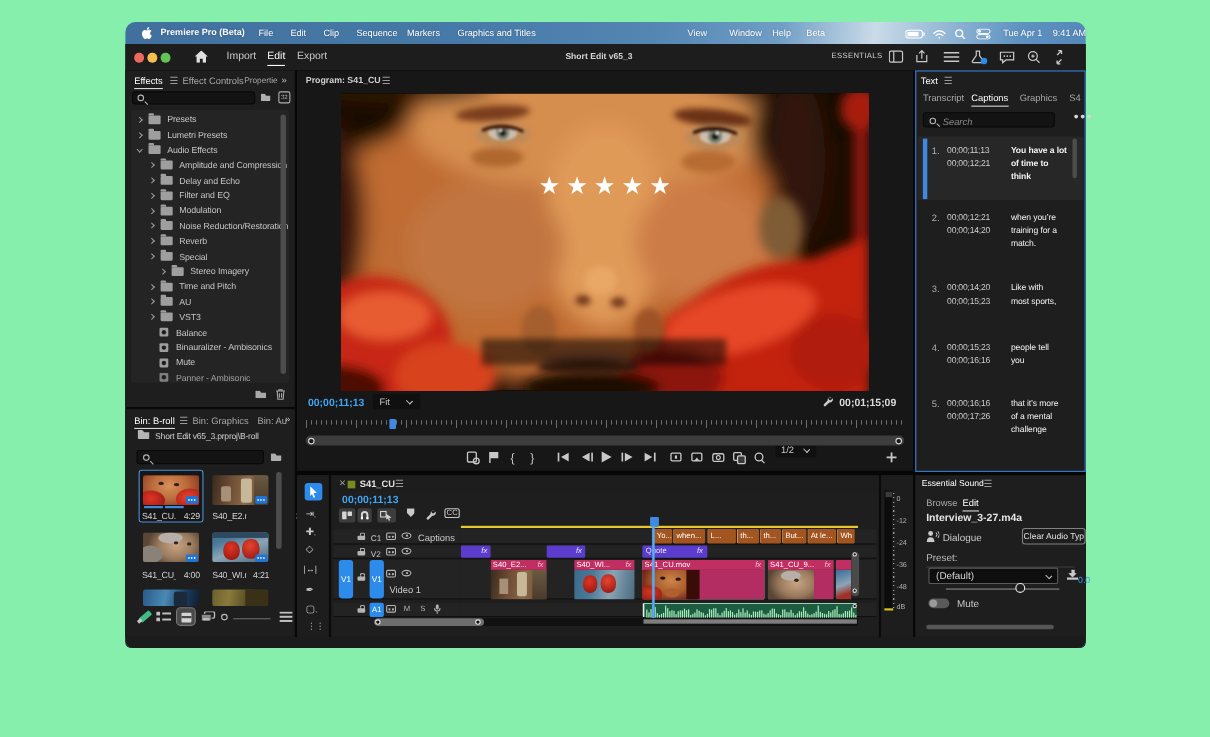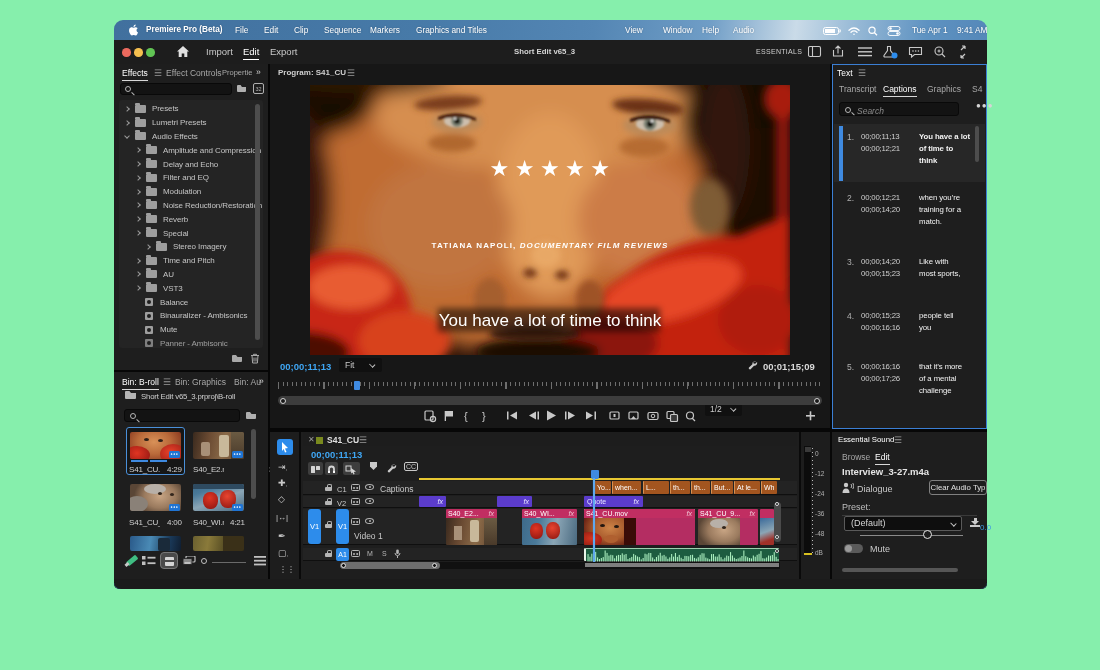--- a/index.html
+++ b/index.html
@@ -95,21 +95,21 @@
     <div class="mi" style="left:32px; font-weight:bold; font-size:8.2px;">Premiere Pro (Beta)</div>
     <div class="mi" style="left:121px;">File</div>
     <div class="mi" style="left:150px;">Edit</div>
     <div class="mi" style="left:180px;">Clip</div>
     <div class="mi" style="left:210px;">Sequence</div>
     <div class="mi" style="left:256px;">Markers</div>
     <div class="mi" style="left:302px;">Graphics and Titles</div>
     <div class="mi" style="left:511px;">View</div>
     <div class="mi" style="left:549px;">Window</div>
     <div class="mi" style="left:588px;">Help</div>
-    <div class="mi" style="left:619px;">Audio</div>
+    <div class="mi" style="left:619px;">Beta</div>
     <svg class="abs" style="left:709px; top:6px;" width="92" height="10" viewBox="0 0 92 10">
       <g fill="none" stroke="#fff" stroke-width="1">
         <rect x="0.5" y="1.5" width="15" height="7" rx="2"></rect>
         <rect x="2" y="3" width="10" height="4" fill="#fff" stroke="none"></rect>
         <path d="M16.5 3.5 q1.5 1 0 3" stroke-width="1.2"></path>
       </g>
       <g stroke="#fff" fill="none" stroke-linecap="round">
         <path d="M26 4.2 q5 -4.4 10 0" stroke-width="1.3"></path>
         <path d="M28 6.2 q3 -2.6 6 0" stroke-width="1.3"></path>
         <circle cx="31" cy="8.3" r="0.8" fill="#fff" stroke="none"></circle>
@@ -385,22 +385,20 @@
               <path d="M128 32 Q147 24 166 33 L166 36 Q147 29 128 35 Z" fill="#4c230d"></path>
               <ellipse cx="340" cy="39" rx="14" ry="7" fill="#cdbfae"></ellipse>
               <circle cx="340" cy="39" r="6.5" fill="#7e8476"></circle>
               <circle cx="340" cy="39" r="3.2" fill="#16160f"></circle>
               <circle cx="342" cy="36" r="1.4" fill="#fff"></circle>
               <path d="M320 34 Q340 26 360 35 L360 38 Q340 31 320 37 Z" fill="#3c1a08"></path>
             </g>
             <rect x="128" y="223" width="222" height="24" fill="rgba(8,4,2,0.52)" filter="url(#b3)"></rect>
           </svg>
           <div class="abs" style="left:0; top:70.5px; width:480px; text-align:center; color:#fff; font-size:22px; letter-spacing:5.5px; text-indent:5px;">★★★★★</div>
-          <div class="abs" style="left:0; top:156px; width:480px; text-align:center; color:#fff; font-size:8px; letter-spacing:1.1px; font-weight:bold;">TATIANA NAPOLI, <i>DOCUMENTARY FILM REVIEWS</i></div>
-          <div class="abs" style="left:0; top:226px; width:480px; text-align:center; color:#fff; font-size:17px;">You have a lot of time to think</div>
         </div>
         <div class="abs" style="left:10px; top:297px; color:#3fa7f5; font-size:9.5px; font-weight:bold;">00;00;11;13</div>
         <div class="abs" style="left:69px; top:294px; width:43px; height:14px; background:#101010; border-radius:2px; color:#c9c9c9; font-size:8.5px; line-height:14px; padding-left:6px;">Fit
           <span class="abs" style="left:31px; top:4px; width:4.5px; height:4.5px; border-right:1.2px solid #c9c9c9; border-bottom:1.2px solid #c9c9c9; transform:rotate(45deg) scale(1,.8);"></span>
         </div>
         <div class="abs" style="left:435px; top:294px; width:37px; height:14px; background:#101010; border-radius:2px; color:#c9c9c9; font-size:8.5px; line-height:14px; padding-left:5px;margin-top:44px;">1/2
           <span class="abs" style="left:26px; top:4px; width:4.5px; height:4.5px; border-right:1.2px solid #c9c9c9; border-bottom:1.2px solid #c9c9c9; transform:rotate(45deg) scale(1,.8);"></span>
         </div>
         <svg class="abs" style="left:477px; top:295px;" width="11" height="11" viewBox="0 0 11 11">
             <path d="M9.2 2.2 A2.8 2.8 0 0 0 5.4 5.2 L2 8.6 A1.15 1.15 0 0 0 3.6 10.2 L7 6.8 A2.8 2.8 0 0 0 10 3 L8.2 4.8 L6.6 4.4 L6.2 2.8 Z" fill="#c9c9c9"></path>

